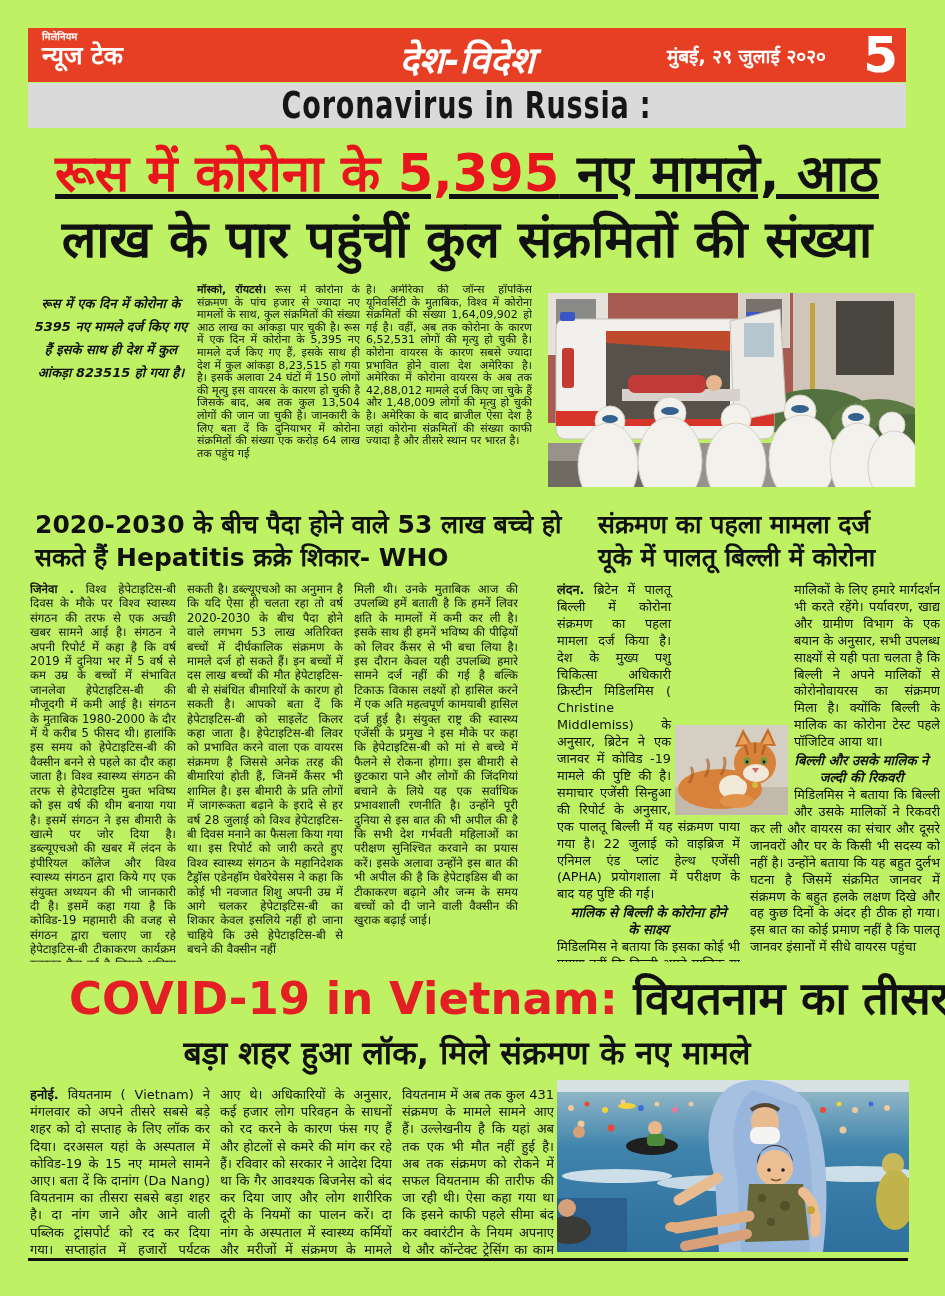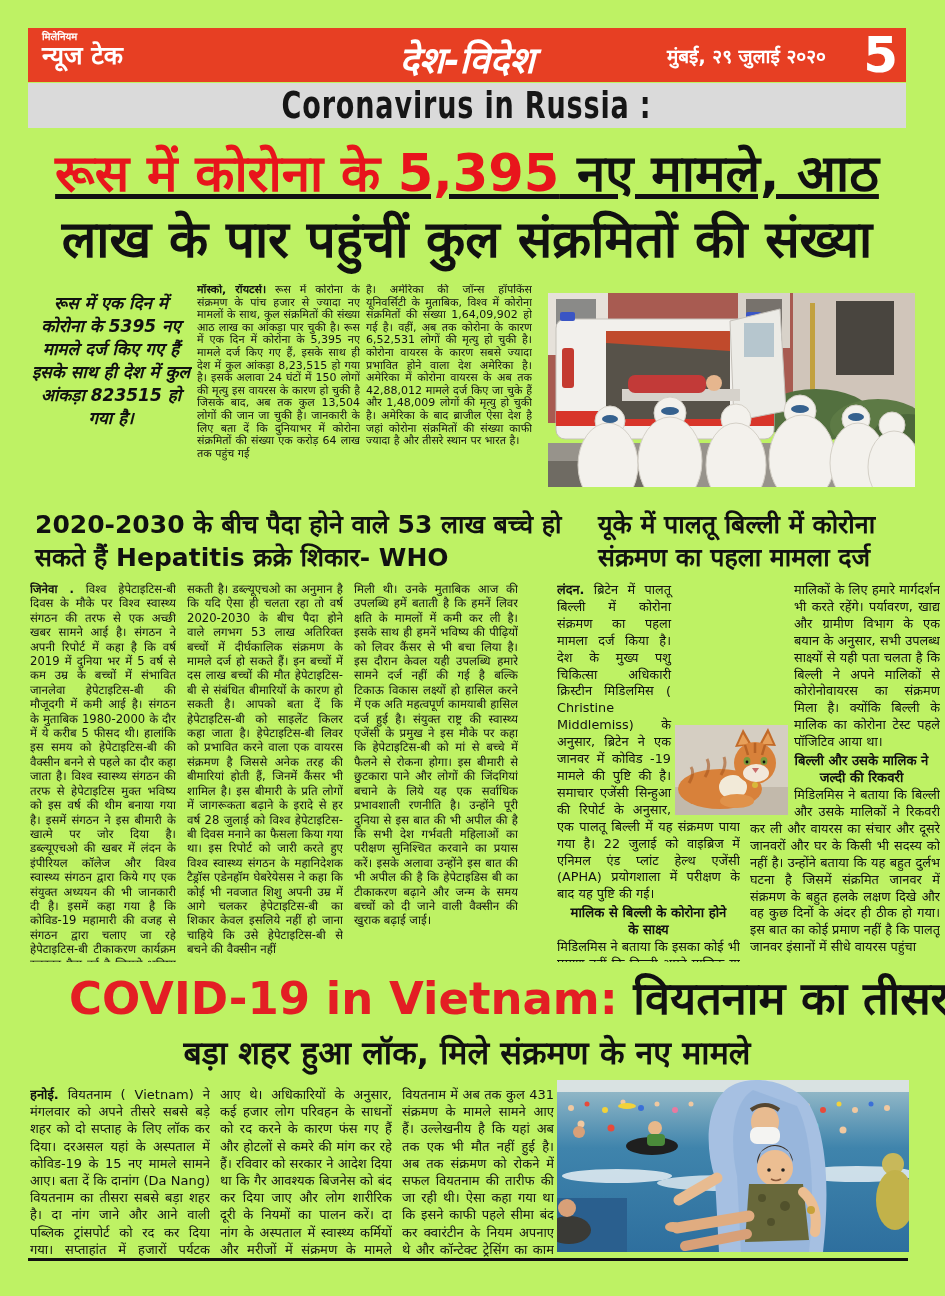--- a/index.html
+++ b/index.html
@@ -19,21 +19,21 @@
 
   
   #kicker{left:28px;top:83px;width:878px;height:45px;background:#dadada;text-align:center;}
   #kicker span{display:inline-block;font-size:33px;font-weight:bold;color:#161616;
                transform:scale(0.82,1.12);transform-origin:center;line-height:45px;letter-spacing:1px;}
   #headline-l1{left:28px;top:142px;width:878px;text-align:center;font-size:51px;font-weight:bold;line-height:64px;white-space:nowrap;text-decoration:underline;}
   #headline-l1 .red{color:#e8151c;}
   #headline-l2{left:28px;top:208px;width:878px;text-align:center;font-size:51px;font-weight:bold;line-height:64px;white-space:nowrap;}
 
   
-  #standfirst{left:30px;top:292px;width:162px;height:208px;font-size:17px;font-weight:bold;
+  #standfirst{left:30px;top:292px;width:162px;height:208px;font-size:13px;font-weight:bold;
               font-style:italic;text-align:center;line-height:23px;overflow:hidden;}
   .lead-col{top:284px;height:220px;font-size:11px;line-height:12.6px;text-align:justify;overflow:hidden;}
   #lead-col1{left:197px;width:163px;}
   #lead-col2{left:366px;width:166px;}
   #ambulance-photo{left:548px;top:293px;width:367px;height:194px;}
 
   
   .sec-head{font-weight:bold;text-align:left;font-size:25px;line-height:33px;}
   #hep-headline{left:35px;top:508px;width:575px;}
   #cat-headline{left:598px;top:508px;width:342px;}
@@ -41,21 +41,21 @@
   
   .hep-col{top:582px;height:380px;font-size:11.6px;line-height:14.4px;text-align:justify;overflow:hidden;}
   #hep-col1{left:30px;width:146px;}
   #hep-col2{left:187px;width:156px;}
   #hep-col3{left:354px;width:164px;}
 
   
   .cat-col{top:582px;height:380px;font-size:12.8px;line-height:16.9px;text-align:justify;overflow:hidden;}
   #cat-col1{left:557px;width:183px;}
   #cat-col2{left:750px;width:190px;}
-  .subhead{font-weight:bold;text-align:center;font-size:13.2px;line-height:17px;margin:1px 11px;}
+  .subhead{font-weight:bold;text-align:center;font-size:13.2px;line-height:17px;margin:1px 11px;font-style:italic;}
   .float-r{float:right;width:69px;height:92px;margin-top:143px;}
   .float-l{float:left;width:44px;height:92px;margin-top:143px;}
   #cat-photo{left:675px;top:725px;width:113px;height:90px;}
 
   
   #viet-hl1{left:28px;top:972px;width:878px;text-align:center;font-size:45px;font-weight:bold;line-height:54px;white-space:nowrap;margin-left:41px;}
   #viet-hl1 .red{color:#e31e24;}
   #viet-hl2{left:28px;top:1026px;width:878px;text-align:center;font-size:32px;font-weight:bold;line-height:54px;white-space:nowrap;}
   .viet-col{top:1086px;height:172px;font-size:13px;line-height:17.2px;text-align:justify;overflow:hidden;}
   #viet-col1{left:30px;width:180px;}
@@ -149,22 +149,22 @@
     <div>2020-2030 के बीच पैदा होने वाले 53 लाख बच्चे हो</div>
     <div>सकते हैं Hepatitis क्रक्रे शिकार- WHO</div>
   </div>
   <div class="abs hep-col" id="hep-col1">
     <b>जिनेवा .</b><span> विश्व हेपेटाइटिस-बी दिवस के मौके पर विश्व स्वास्थ्य संगठन की तरफ से एक अच्छी खबर सामने आई है। संगठन ने अपनी रिपोर्ट में कहा है कि वर्ष 2019 में दुनिया भर में 5 वर्ष से कम उम्र के बच्चों में संभावित जानलेवा हेपेटाइटिस-बी की मौजूदगी में कमी आई है। संगठन के मुताबिक 1980-2000 के दौर में ये करीब 5 फीसद थी। हालांकि इस समय को हेपेटाइटिस-बी की वैक्सीन बनने से पहले का दौर कहा जाता है। विश्व स्वास्थ्य संगठन की तरफ से हेपेटाइटिस मुक्त भविष्य को इस वर्ष की थीम बनाया गया है। इसमें संगठन ने इस बीमारी के खात्मे पर जोर दिया है। डब्ल्यूएचओ की खबर में लंदन के इंपीरियल कॉलेज और विश्व स्वास्थ्य संगठन द्वारा किये गए एक संयुक्त अध्ययन की भी जानकारी दी है। इसमें कहा गया है कि कोविड-19 महामारी की वजह से संगठन द्वारा चलाए जा रहे हेपेटाइटिस-बी टीकाकरण कार्यक्रम रुकावट पैदा हुई है जिससे भविष्य के तय लक्ष्यों को हासिल करने में भी दिक्कत हो</span>
   </div>
   <div class="abs hep-col" id="hep-col2">सकती है। डब्ल्यूएचओ का अनुमान है कि यदि ऐसा ही चलता रहा तो वर्ष 2020-2030 के बीच पैदा होने वाले लगभग 53 लाख अतिरिक्त बच्चों में दीर्घकालिक संक्रमण के मामले दर्ज हो सकते हैं। इन बच्चों में दस लाख बच्चों की मौत हेपेटाइटिस-बी से संबंधित बीमारियों के कारण हो सकती है। आपको बता दें कि हेपेटाइटिस-बी को साइलेंट किलर कहा जाता है। हेपेटाइटिस-बी लिवर को प्रभावित करने वाला एक वायरस संक्रमण है जिससे अनेक तरह की बीमारियां होती हैं, जिनमें कैंसर भी शामिल है। इस बीमारी के प्रति लोगों में जागरूकता बढ़ाने के इरादे से हर वर्ष 28 जुलाई को विश्व हेपेटाइटिस-बी दिवस मनाने का फैसला किया गया था। इस रिपोर्ट को जारी करते हुए विश्व स्वास्थ्य संगठन के महानिदेशक टैड्रॉस एडेनहॉम घेबरेयेसस ने कहा कि कोई भी नवजात शिशु अपनी उम्र में आगे चलकर हेपेटाइटिस-बी का शिकार केवल इसलिये नहीं हो जाना चाहिये कि उसे हेपेटाइटिस-बी से बचने की वैक्सीन नहीं</div>
   <div class="abs hep-col" id="hep-col3">मिली थी। उनके मुताबिक आज की उपलब्धि हमें बताती है कि हमनें लिवर क्षति के मामलों में कमी कर ली है। इसके साथ ही हमनें भविष्य की पीढ़ियों को लिवर कैंसर से भी बचा लिया है। इस दौरान केवल यही उपलब्धि हमारे सामने दर्ज नहीं की गई है बल्कि टिकाऊ विकास लक्ष्यों हो हासिल करने में एक अति महत्वपूर्ण कामयाबी हासिल दर्ज हुई है। संयुक्त राष्ट्र की स्वास्थ्य एजेंसी के प्रमुख ने इस मौके पर कहा कि हेपेटाइटिस-बी को मां से बच्चे में फैलने से रोकना होगा। इस बीमारी से छुटकारा पाने और लोगों की जिंदगियां बचाने के लिये यह एक सर्वाधिक प्रभावशाली रणनीति है। उन्होंने पूरी दुनिया से इस बात की भी अपील की है कि सभी देश गर्भवती महिलाओं का परीक्षण सुनिश्चित करवाने का प्रयास करें। इसके अलावा उन्होंने इस बात की भी अपील की है कि हेपेटाइडिस बी का टीकाकरण बढ़ाने और जन्म के समय बच्चों को दी जाने वाली वैक्सीन की खुराक बढ़ाई जाई।</div>
 
   <div class="abs sec-head" id="cat-headline">
+    <div>संक्रमण का पहला मामला दर्ज</div>
     <div>यूके में पालतू बिल्ली में कोरोना</div>
-    <div>संक्रमण का पहला मामला दर्ज</div>
   </div>
   <div class="abs cat-col" id="cat-col1">
     <span class="float-r"></span>
     <b>लंदन.</b><span> ब्रिटेन में पालतू बिल्ली में कोरोना संक्रमण का पहला मामला दर्ज किया है। देश के मुख्य पशु चिकित्सा अधिकारी क्रिस्टीन मिडिलमिस ( Christine Middlemiss) के अनुसार, ब्रिटेन ने एक जानवर में कोविड -19 मामले की पुष्टि की है। समाचार एजेंसी सिन्हुआ की रिपोर्ट के अनुसार, एक पालतू बिल्ली में यह संक्रमण पाया गया है। 22 जुलाई को वाइब्रिज में एनिमल एंड प्लांट हेल्थ एजेंसी (APHA) प्रयोगशाला में परीक्षण के बाद यह पुष्टि की गई।</span>
     <div class="subhead">मालिक से बिल्ली के कोरोना होने के साक्ष्य</div>
     <span>मिडिलमिस ने बताया कि इसका कोई भी प्रमाण नहीं कि बिल्ली अपने मालिक या अन्य जानवरों से संक्रमित हुई है। उन्होंने बताया कि हम इस स्थिति की बारीकी से निगरानी करना जारी रखेंगे और पालतू</span>
   </div>
   <div class="abs cat-col" id="cat-col2">
     <span class="float-l"></span>
     <span>मालिकों के लिए हमारे मार्गदर्शन भी करते रहेंगे। पर्यावरण, खाद्य और ग्रामीण विभाग के एक बयान के अनुसार, सभी उपलब्ध साक्ष्यों से यही पता चलता है कि बिल्ली ने अपने मालिकों से कोरोनोवायरस का संक्रमण मिला है। क्योंकि बिल्ली के मालिक का कोरोना टेस्ट पहले पॉजिटिव आया था।</span>

